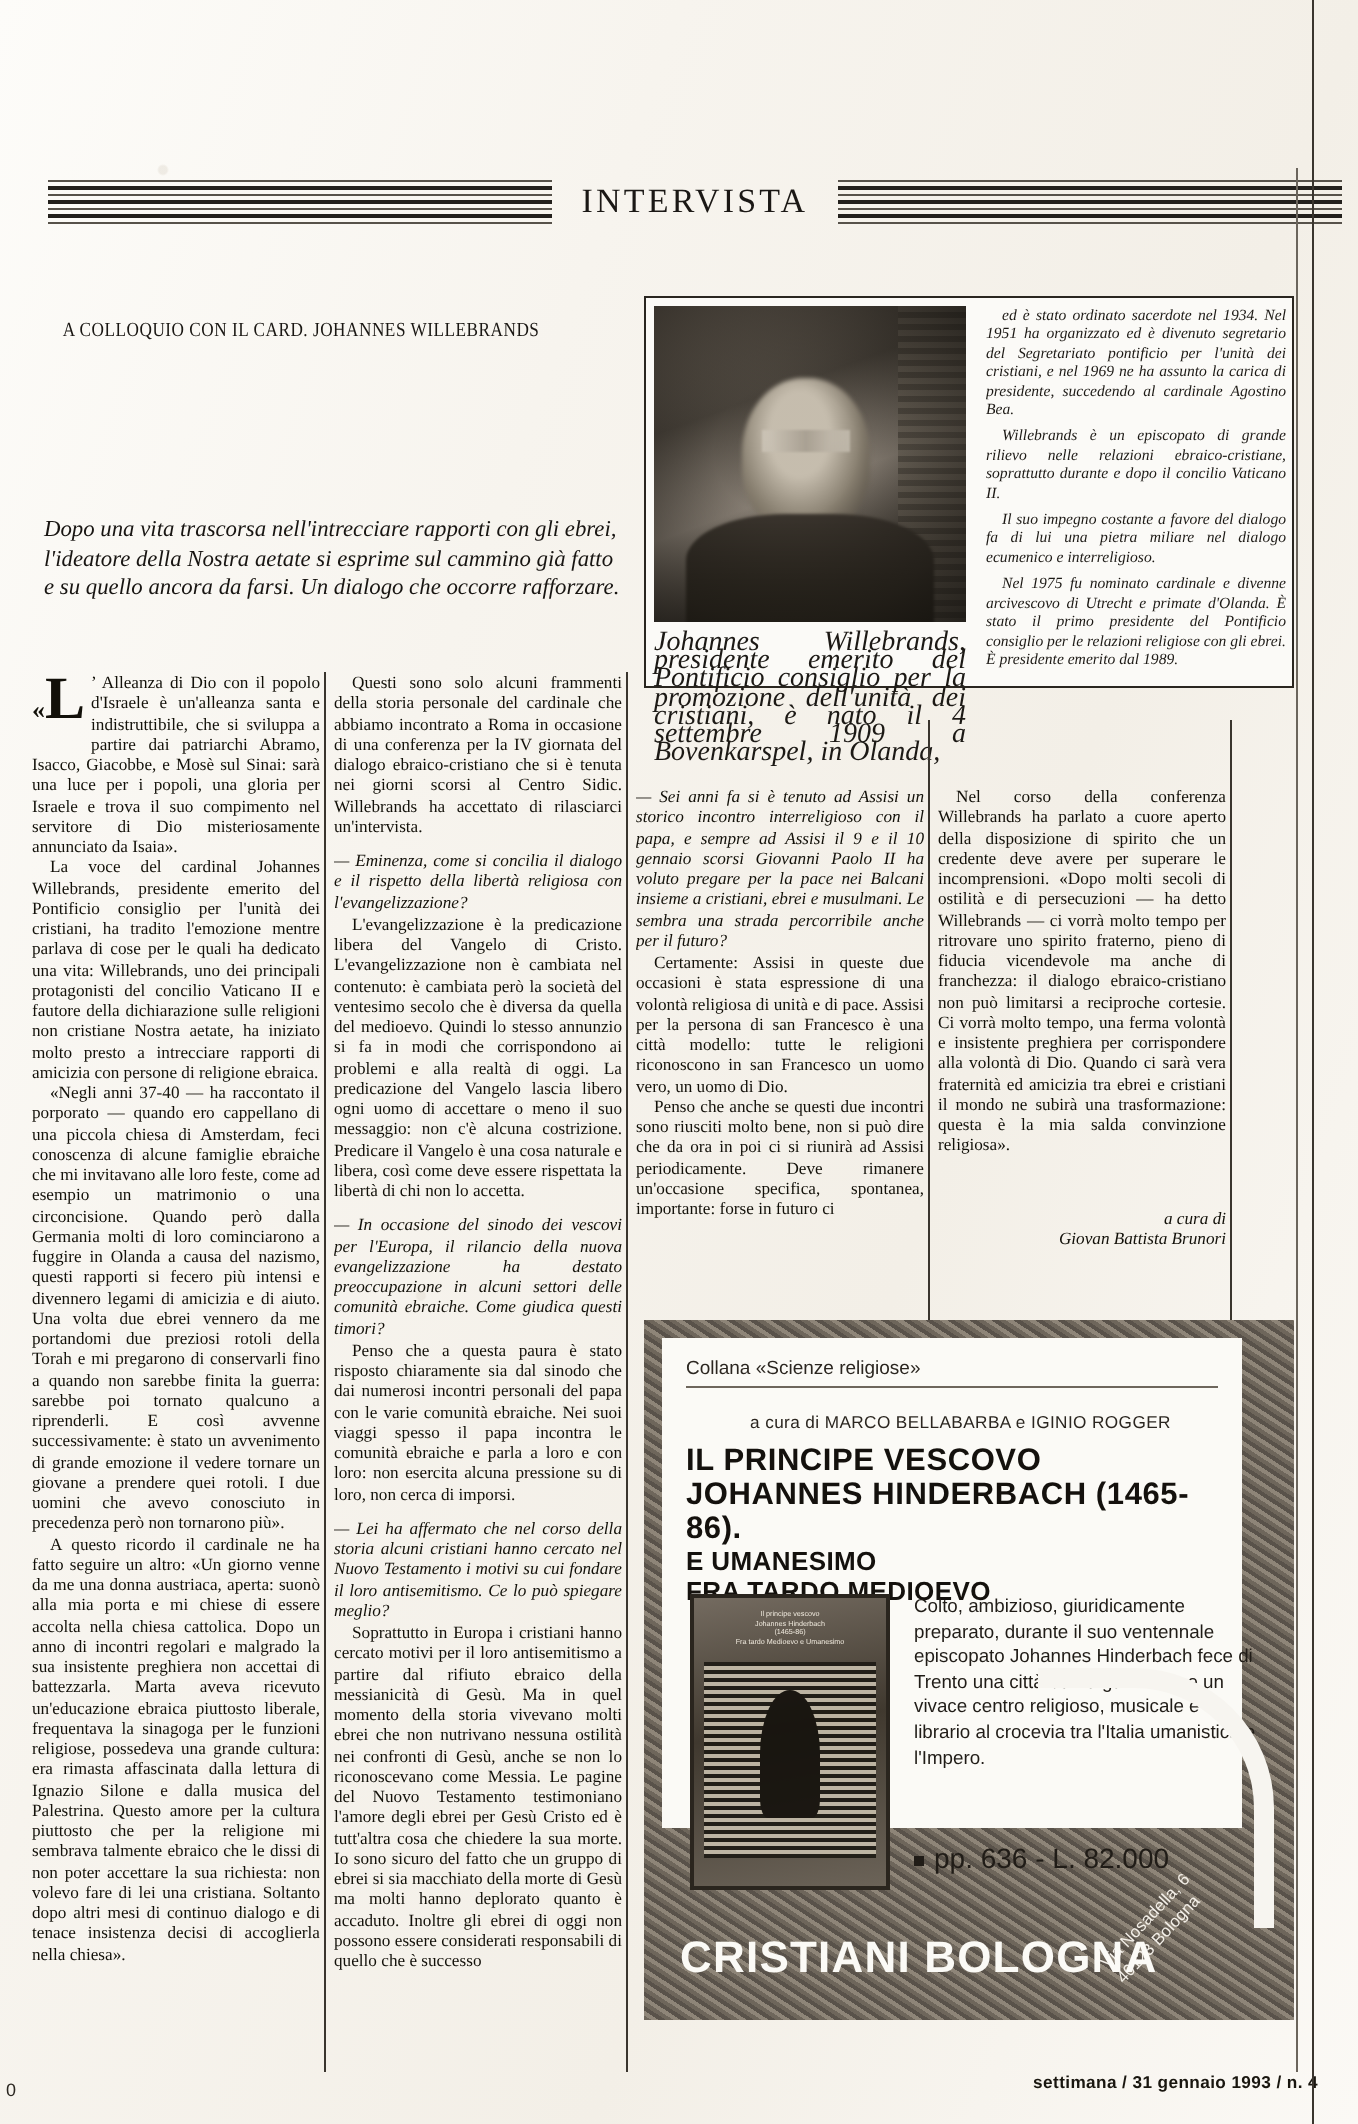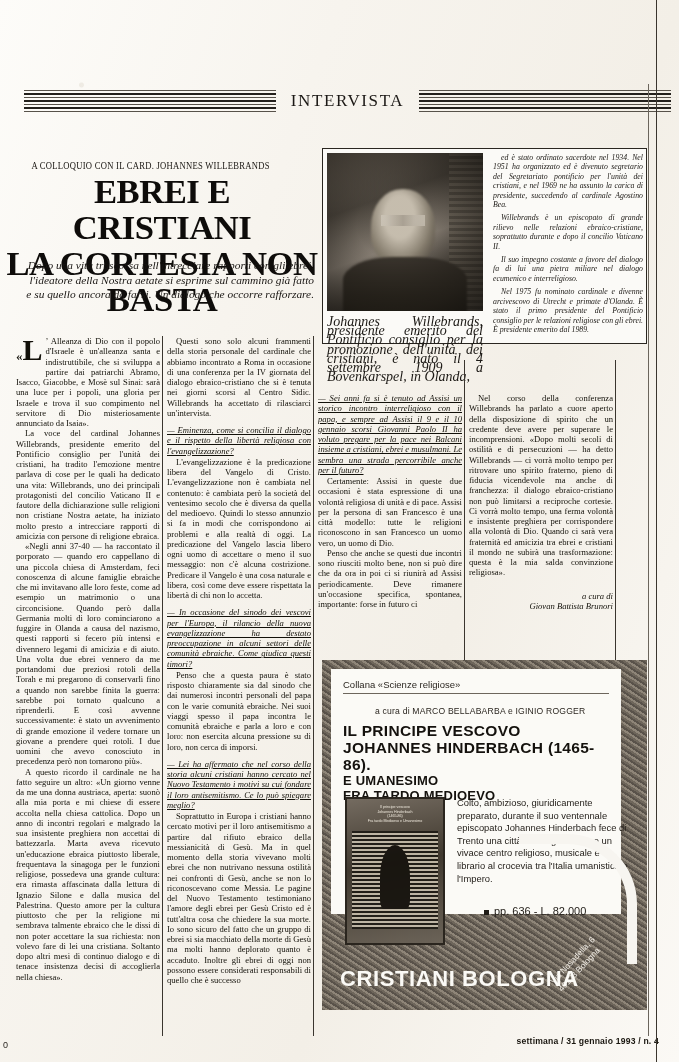--- a/index.html
+++ b/index.html
@@ -47,21 +47,21 @@
   #headline{position:absolute;left:6px;top:174px;width:312px;text-align:center;}
   #headline .hl{
     display:block;font-weight:bold;color:#0e0c0a;
     font-family:"Liberation Serif",serif;
     font-size:34px;line-height:36px;letter-spacing:-0.5px;
     transform:scaleX(1.02);
   }
   #standfirst{
     position:absolute;left:22px;top:258px;width:292px;
     font-style:italic;font-size:11.4px;line-height:14.6px;
-    text-align:right;color:#181512;
+    text-align:left;color:#181512;
   }
 
   
   #photobox{
     position:absolute;left:322px;top:148px;width:325px;height:196px;
     border:1px solid #2a2620;background:#fbfaf7;box-sizing:border-box;
   }
   #photo-frame{
     position:absolute;left:4px;top:4px;width:156px;height:158px;
     background:
@@ -98,24 +98,24 @@
     position:absolute;left:170px;top:4px;width:150px;height:186px;
     font-style:italic;font-size:7.8px;line-height:9.4px;text-align:justify;color:#1c1915;
     overflow:hidden;
   }
   #bio p{margin:0 0 4px 0;text-indent:8px;}
 
   
   .col{position:absolute;font-size:8.6px;line-height:10.25px;text-align:justify;color:#121009;}
   .col p{margin:0;text-indent:9px;}
   .col p.noind{text-indent:0;}
-  .col p.q{font-style:italic;text-indent:0;margin-top:7px;text-decoration:underline;}
+  .col p.q{font-style:italic;text-indent:0;margin-top:7px;}
   .col p.after-q{margin-top:1px;}
   .col p.gap{margin-top:7px;}
-  .col p.sig{font-style:italic;text-align:right;margin-top:13px;text-indent:0;}
+  .col p.sig{font-style:italic;text-align:right;margin-top:26px;text-indent:0;}
 
   #col1{left:16px;top:336px;width:144px;height:704px;overflow:hidden;}
   #col2{left:167px;top:336px;width:144px;height:704px;overflow:hidden;}
   #col3{left:318px;top:386px;width:144px;height:270px;overflow:hidden;}
   #col4{left:469px;top:386px;width:144px;height:285px;overflow:hidden;}
 
   
   .dropcap{
     float:left;font-size:30px;line-height:24px;font-weight:bold;
     padding:2px 3px 0 0;font-family:"Liberation Serif",serif;
@@ -156,22 +156,22 @@
   }
   #ad-book .bk-art:after{
     content:"";position:absolute;left:28px;top:14px;width:30px;height:64px;
     border-radius:50% 50% 14% 14%;background:#15120d;
   }
   #ad-text{
     position:absolute;left:126px;top:128px;width:172px;
     font-family:"Liberation Sans",sans-serif;font-size:9.4px;line-height:12.6px;color:#201c17;
   }
   #ad-price{
-    position:absolute;left:126px;top:236px;width:172px;
-    font-family:"Liberation Sans",sans-serif;font-size:11px;color:#201c17;margin-left:27px;
+    position:absolute;left:126px;top:252px;width:172px;
+    font-family:"Liberation Sans",sans-serif;font-size:14px;color:#201c17;
   }
   #ad-price .sq{display:inline-block;width:5px;height:5px;background:#201c17;margin-right:5px;vertical-align:middle;}
   #ad-logo{
     position:absolute;left:0;bottom:14px;width:268px;height:34px;
     font-family:"Liberation Sans",sans-serif;font-weight:bold;color:#fbfaf6;
     font-size:22px;letter-spacing:.6px;line-height:34px;padding-left:18px;box-sizing:border-box;
   }
   #ad-swoosh{
     position:absolute;right:10px;bottom:46px;width:108px;height:120px;
     border-right:10px solid #f7f5f0;border-top:10px solid #f7f5f0;
@@ -219,24 +219,20 @@
         <i></i>
         <i class="thin"></i>
         <i></i>
         <i class="thin"></i>
         <i></i>
         <i class="thin"></i>
     </div>
   </div>
 
   <div id="kicker">A COLLOQUIO CON IL CARD. JOHANNES WILLEBRANDS</div>
-  <div id="headline">
-    <span class="hl">EBREI E CRISTIANI</span>
-    <span class="hl">LA CORTESIA NON BASTA</span>
-  </div>
   <div id="standfirst">Dopo una vita trascorsa nell'intrecciare rapporti con gli ebrei, l'ideatore della Nostra aetate si esprime sul cammino già fatto e su quello ancora da farsi. Un dialogo che occorre rafforzare.</div>
 
   <div id="photobox">
     <div id="photo-frame">
       <div class="strip"></div>
       <div class="head"></div>
       <div class="glass"></div>
       <div class="body"></div>
       <div class="vignette"></div>
     </div>

